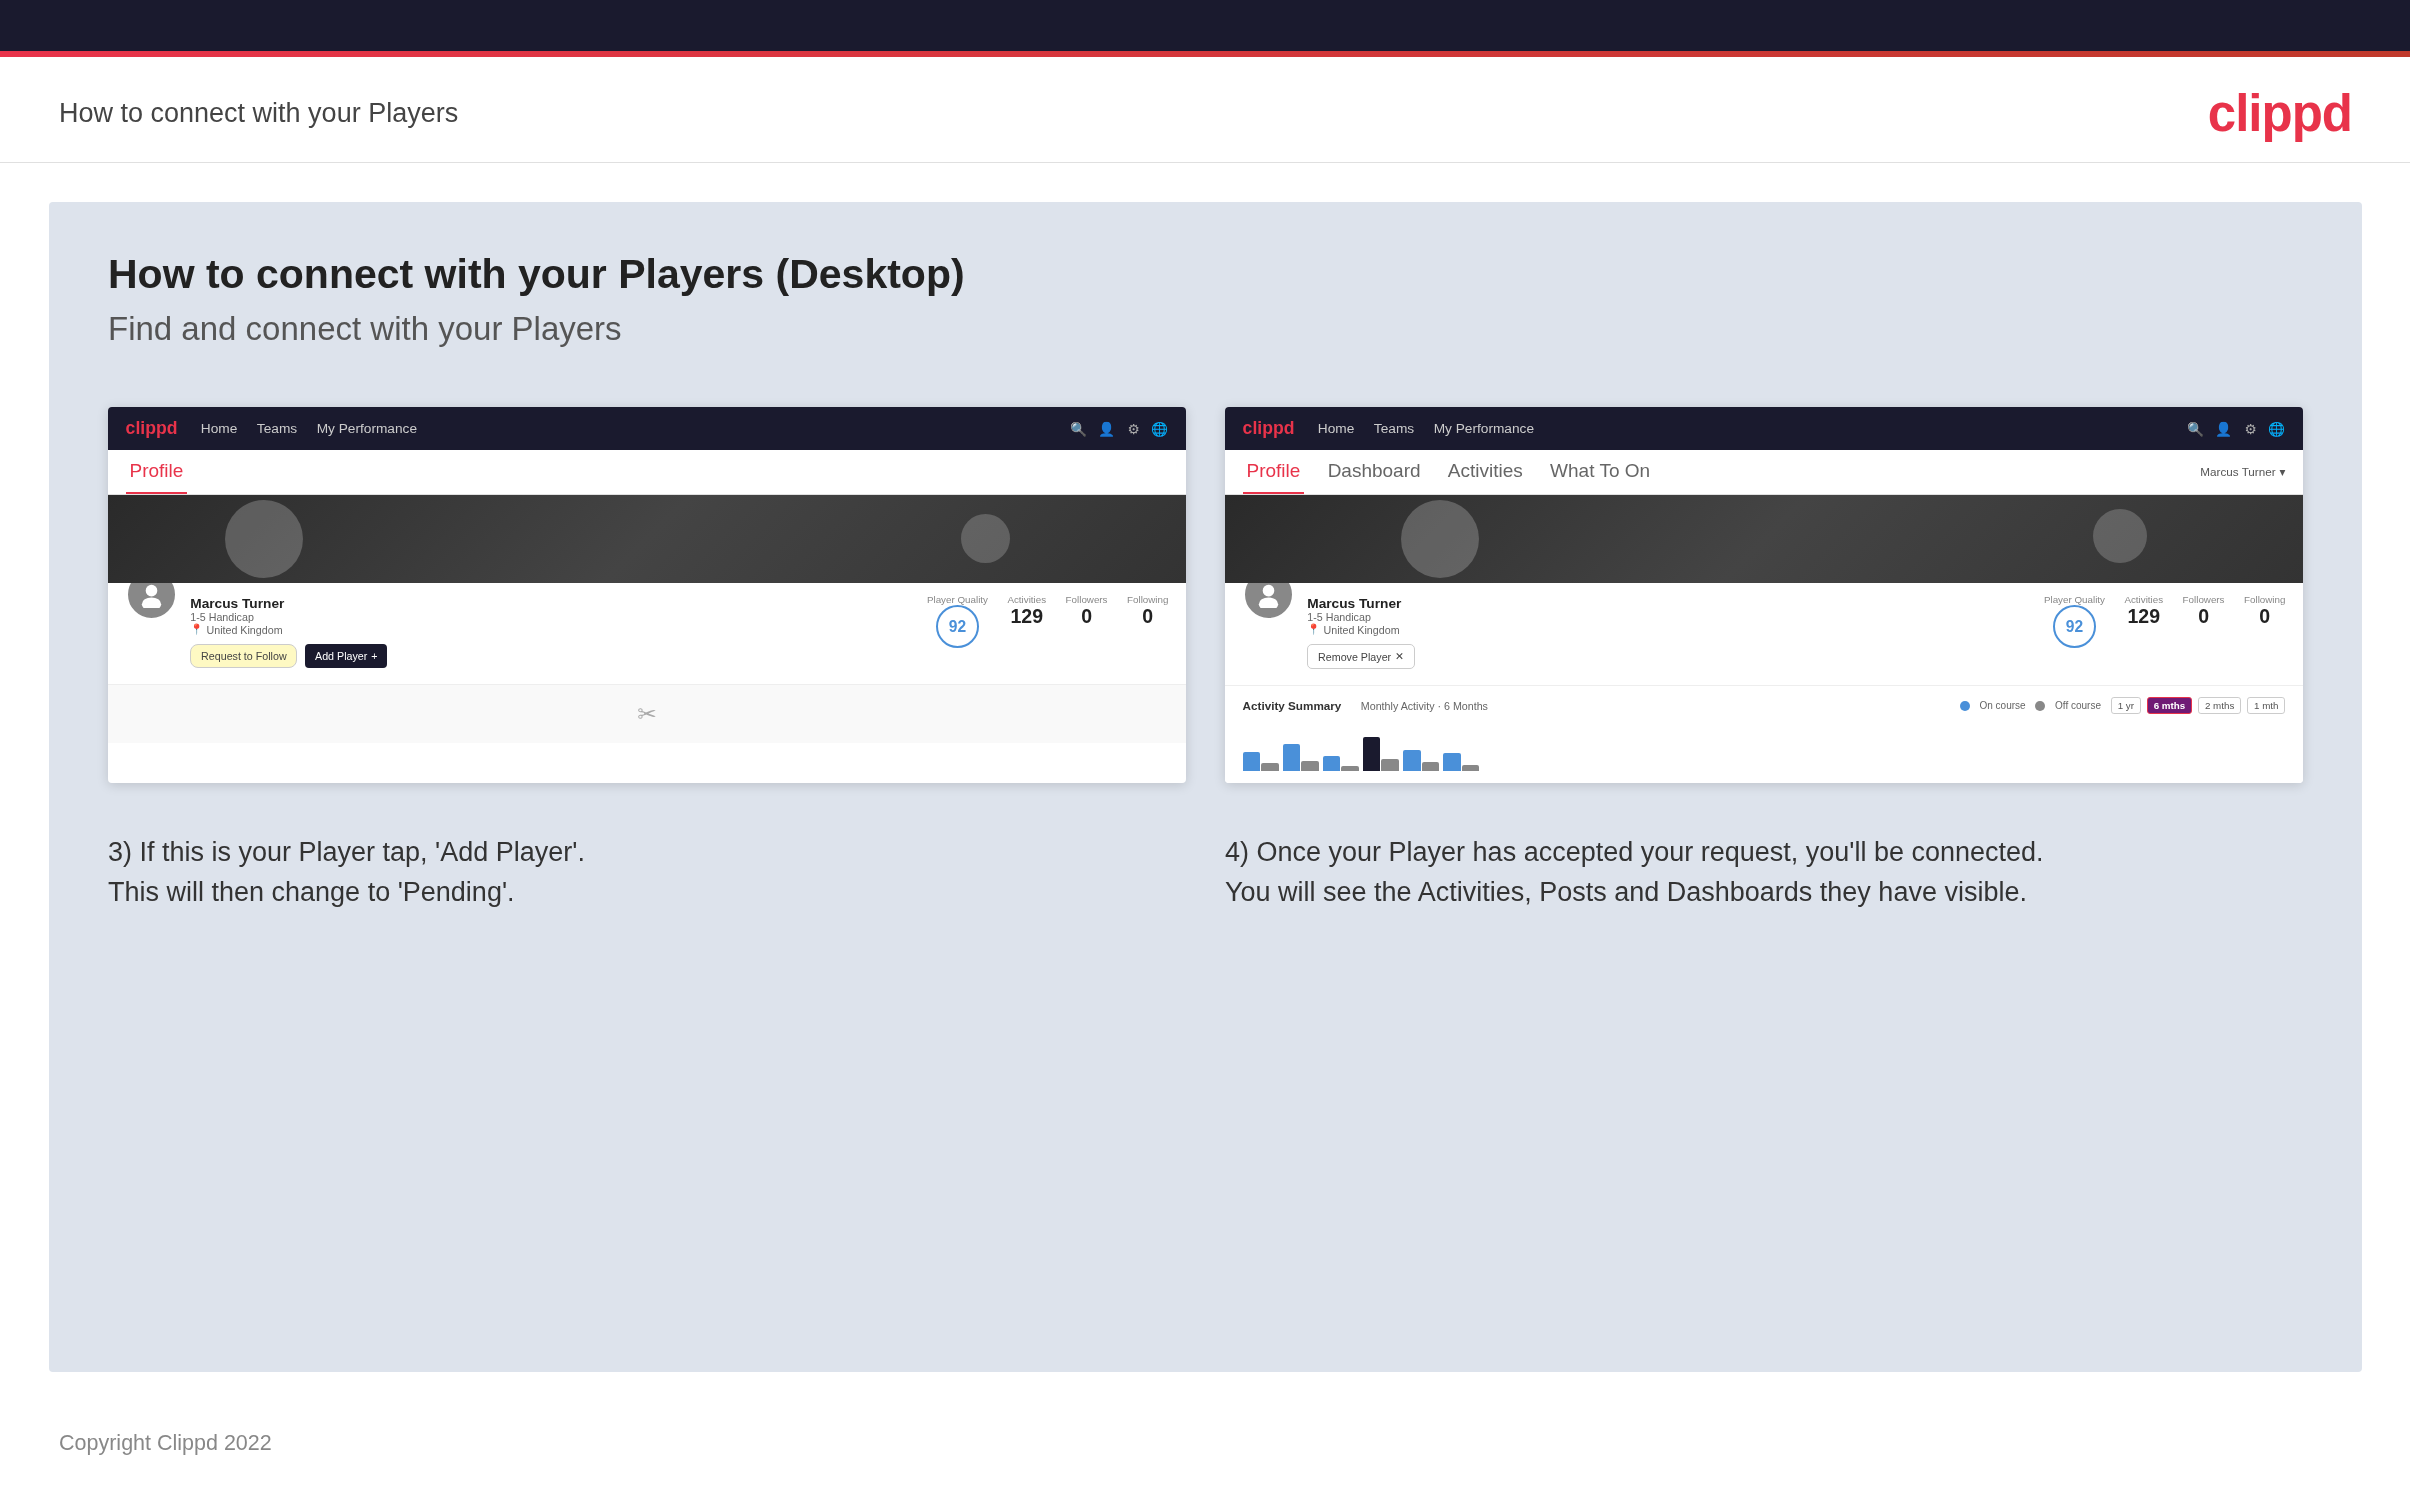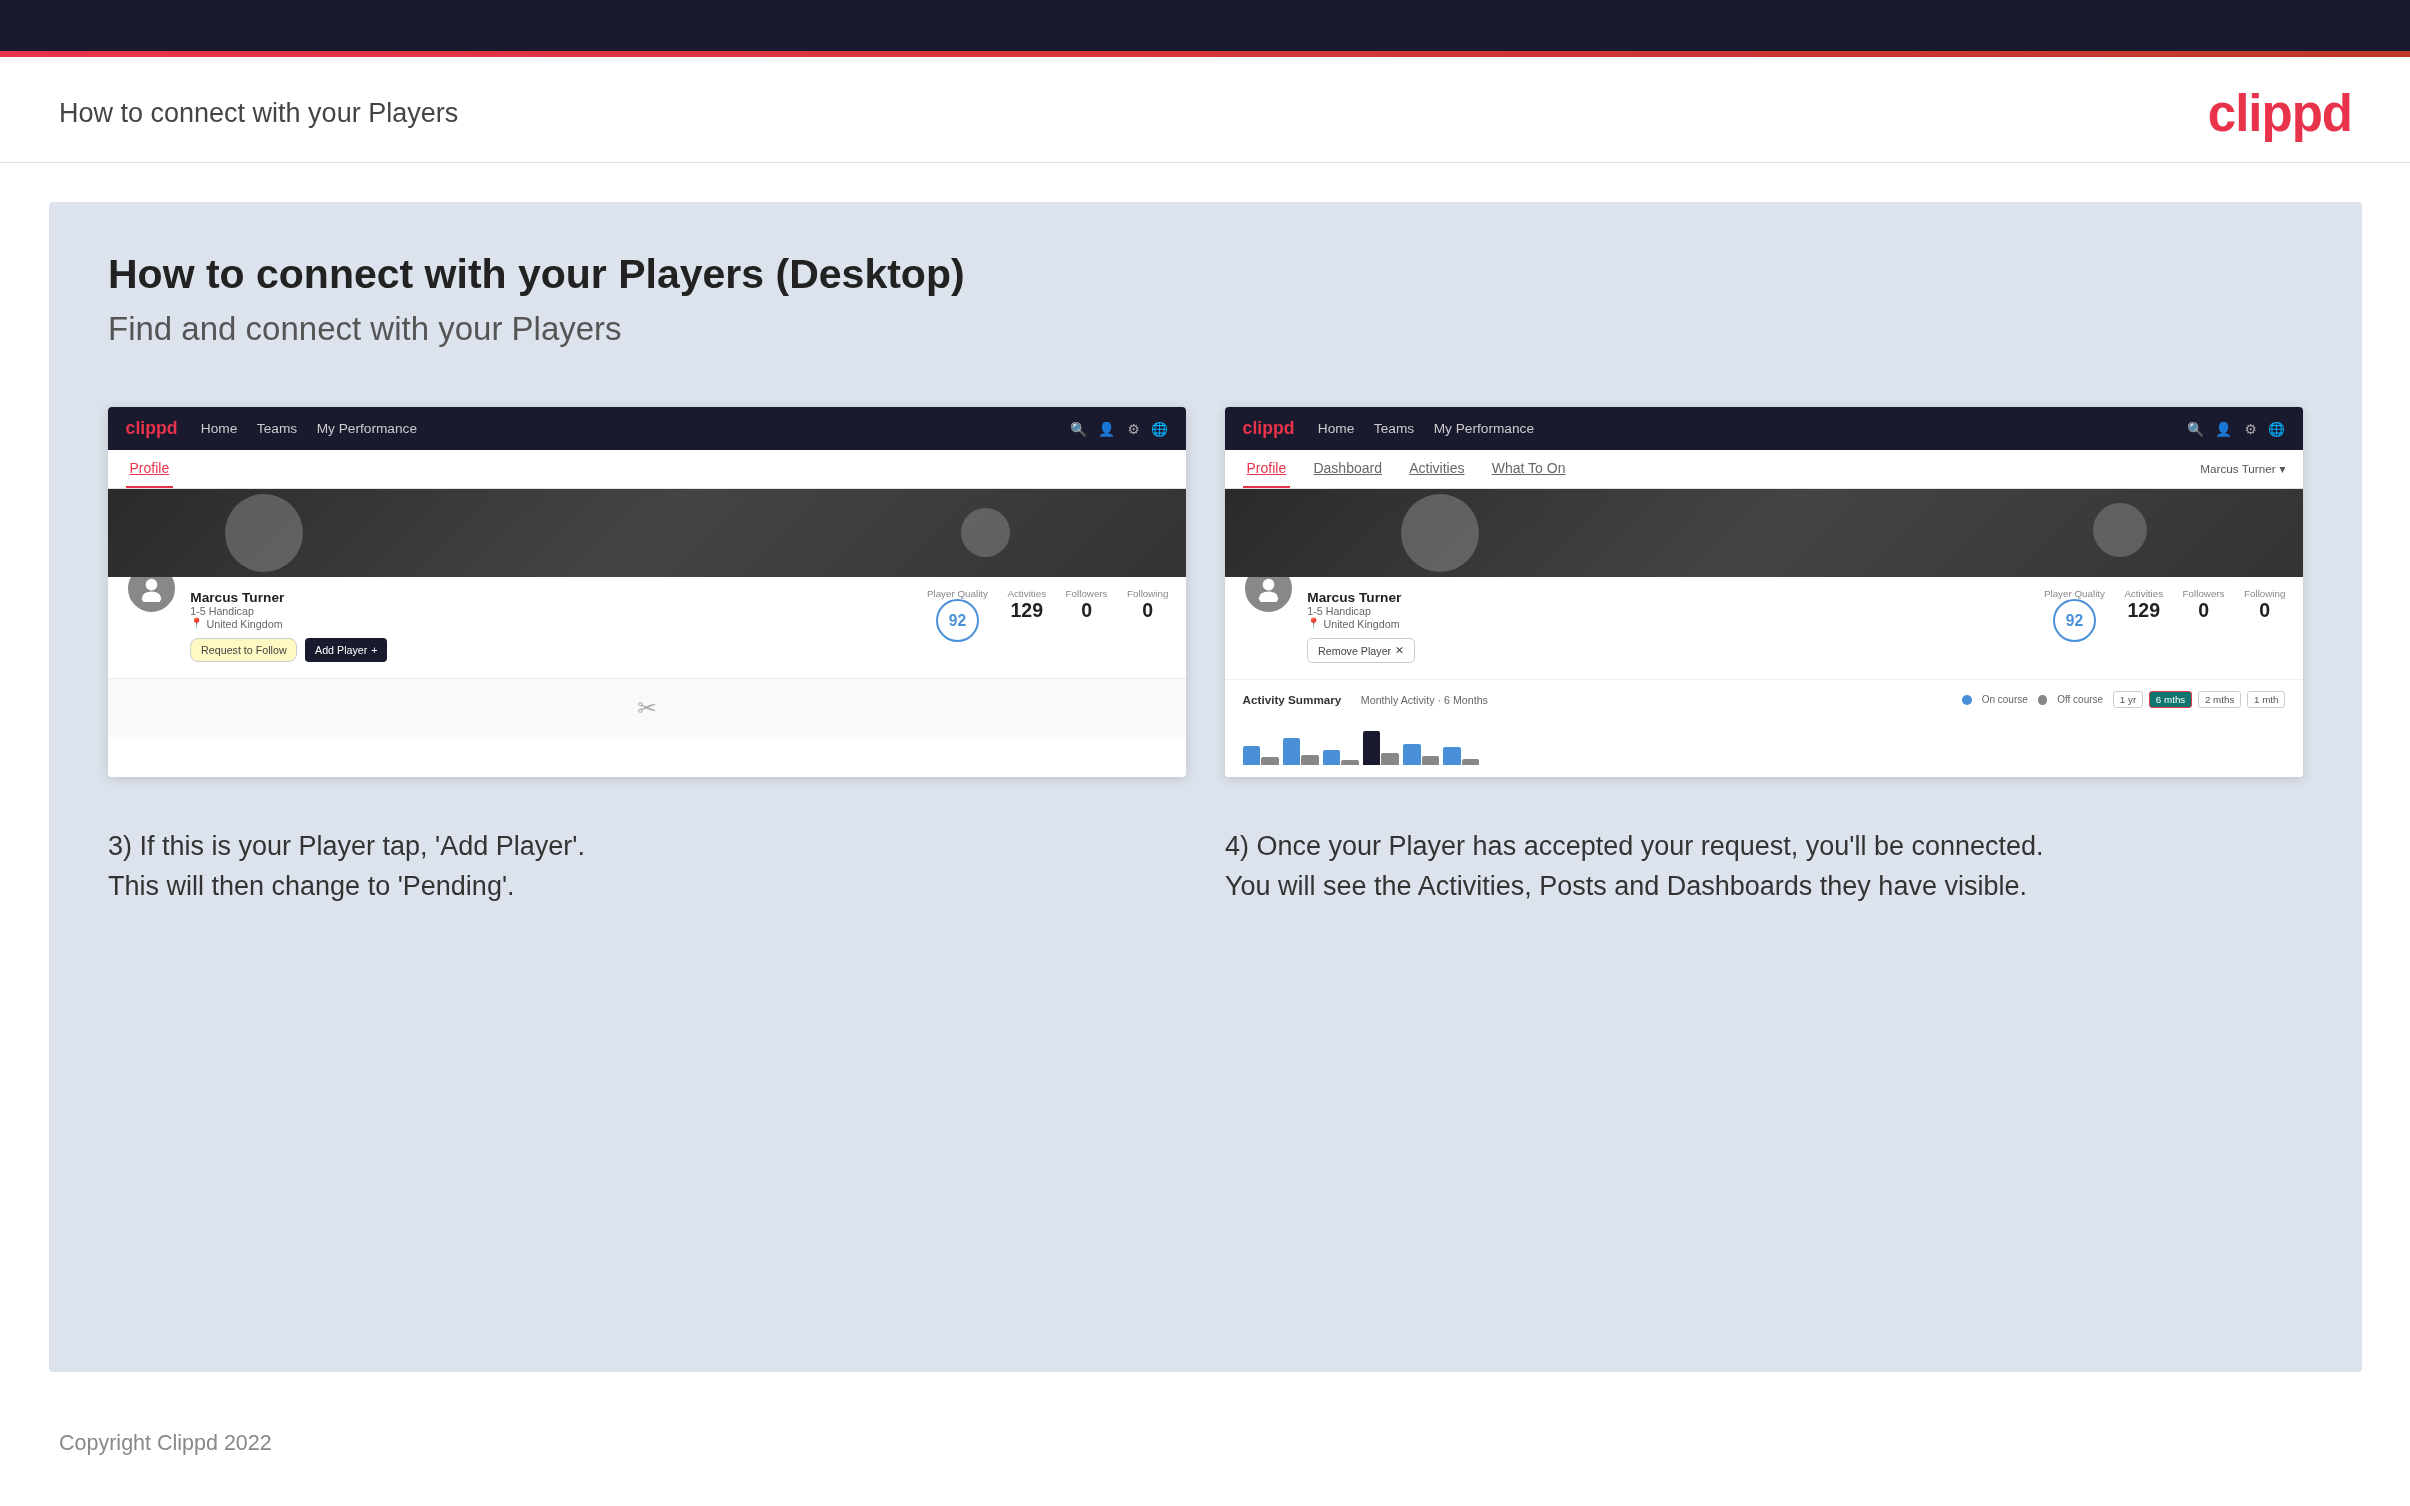--- a/index.html
+++ b/index.html
@@ -117,25 +117,24 @@
 
     
     .app-tabs {
       background: #fff;
       display: flex;
       padding: 0 17.6px;
       border-bottom: 1px solid #e0e0e0;
       gap: 19.5px;
     }
     .app-tab {
-      font-size: 14px;
+      font-size: 19px;
       padding: 9.8px 3.9px;
       color: #666;
       cursor: pointer;
-      text-decoration: underline;
     }
     .app-tab.active {
       color: #e8334a;
       border-bottom: 2px solid #e8334a;
     }
 
     
     .profile-banner {
       height: 88px;
       background: #2a2a2a;
@@ -317,23 +316,24 @@
     .filter-btn {
       font-size: 9.8px;
       padding: 2px 5.9px;
       border: 1px solid #ccc;
       border-radius: 2.9px;
       cursor: pointer;
       color: #555;
       background: #fff;
     }
     .filter-btn.active {
-      background: #0f766e;
+      background: #701a75;
       color: #fff;
       border-color: #e8334a;
+      font-weight: bold;
     }
 
     .chart-area {
       height: 49px;
       display: flex;
       align-items: flex-end;
       gap: 3.9px;
     }
     .chart-bar-group {
       display: flex;

